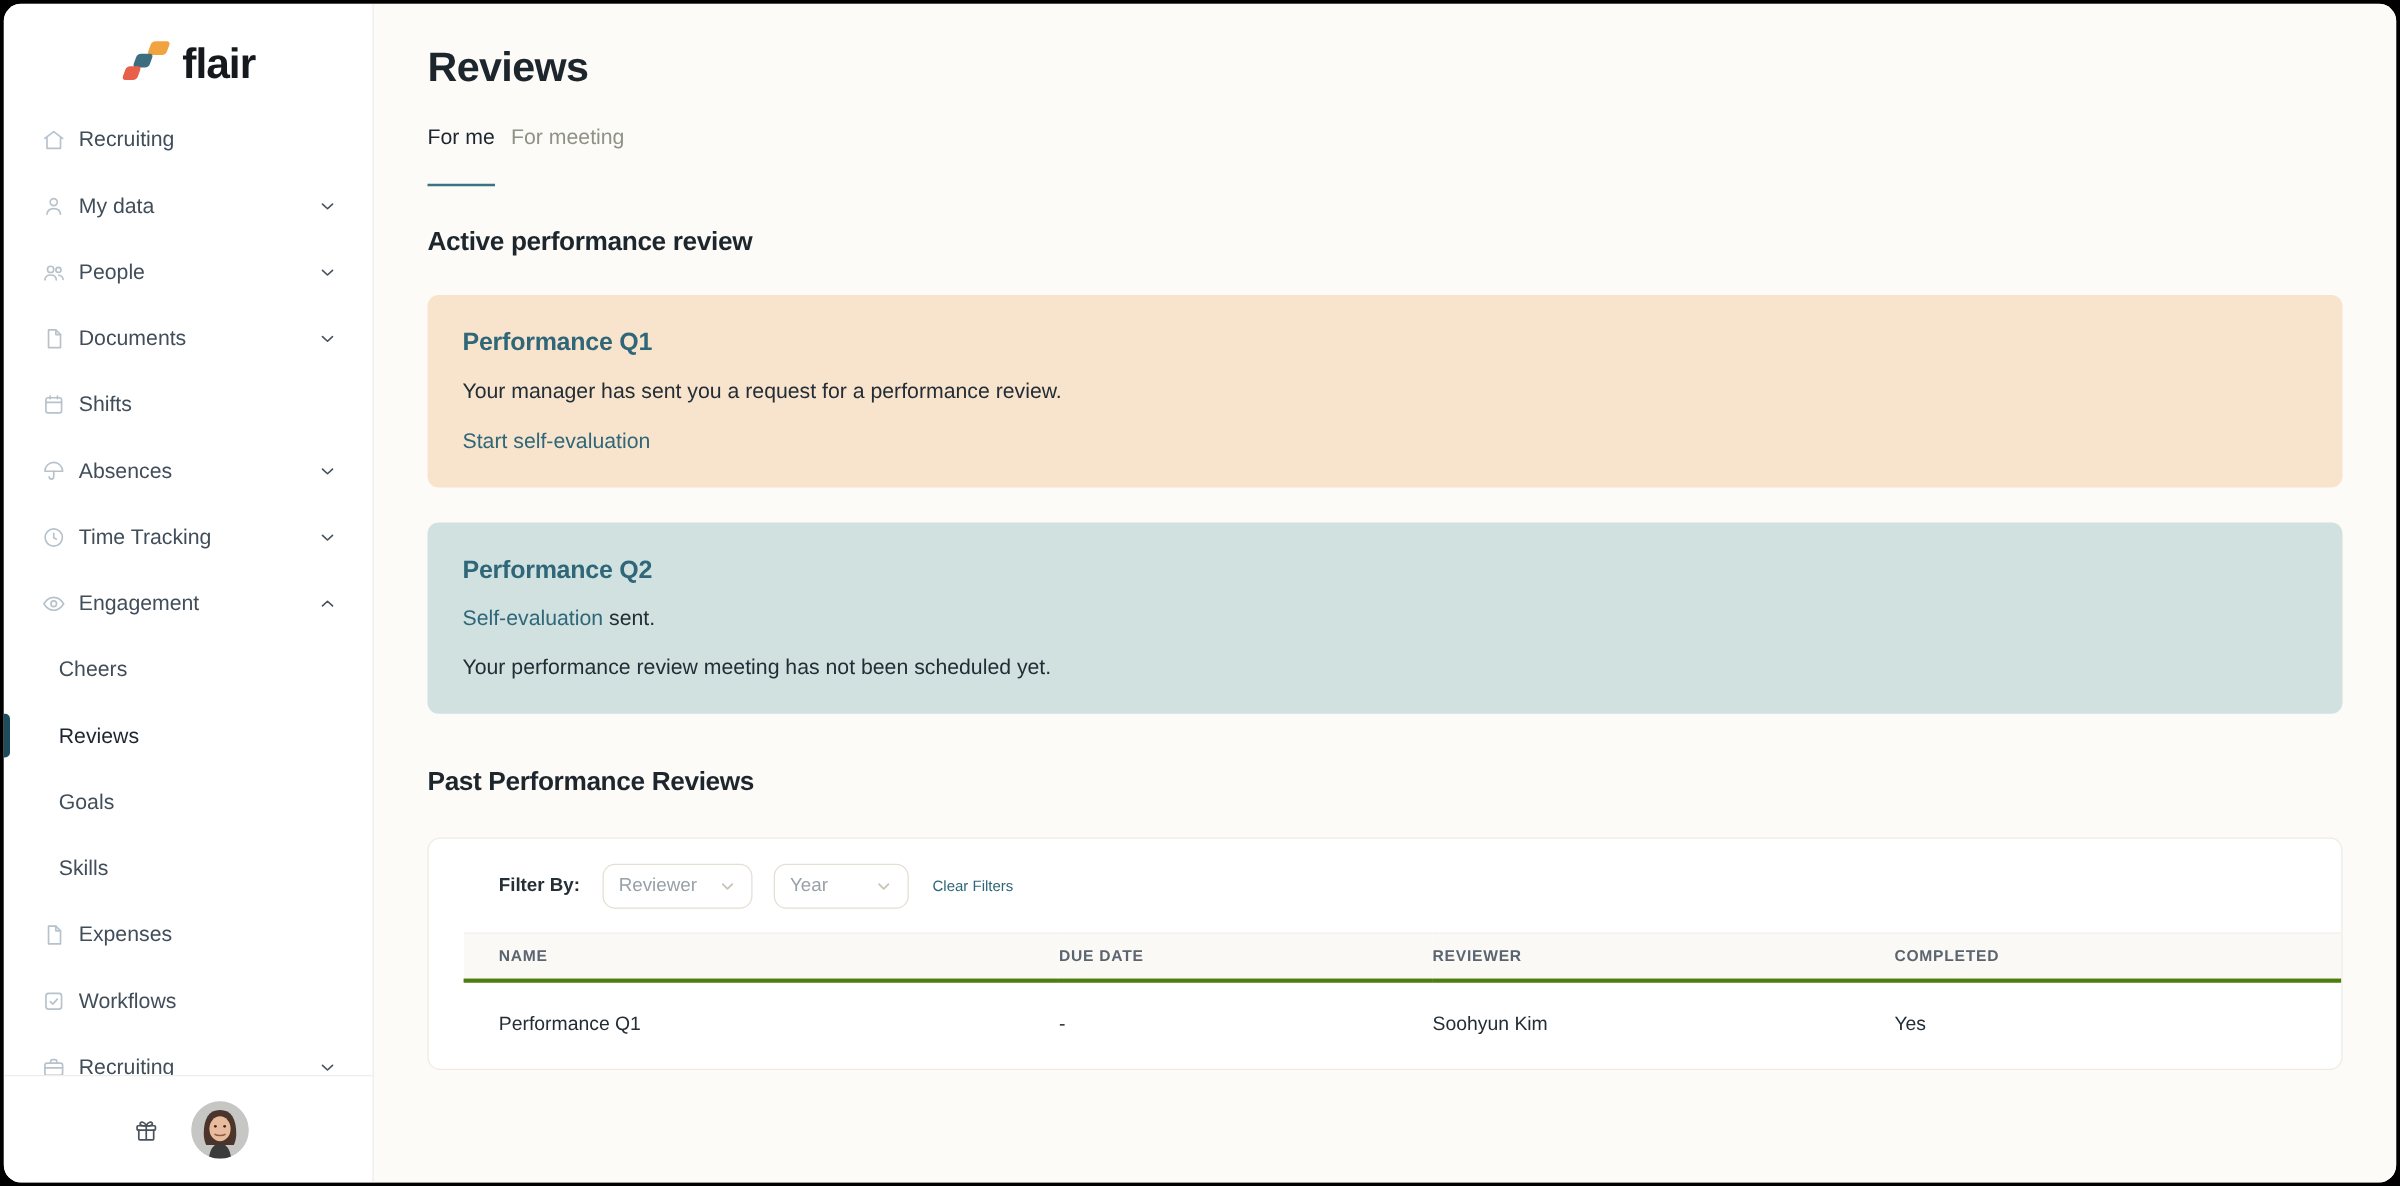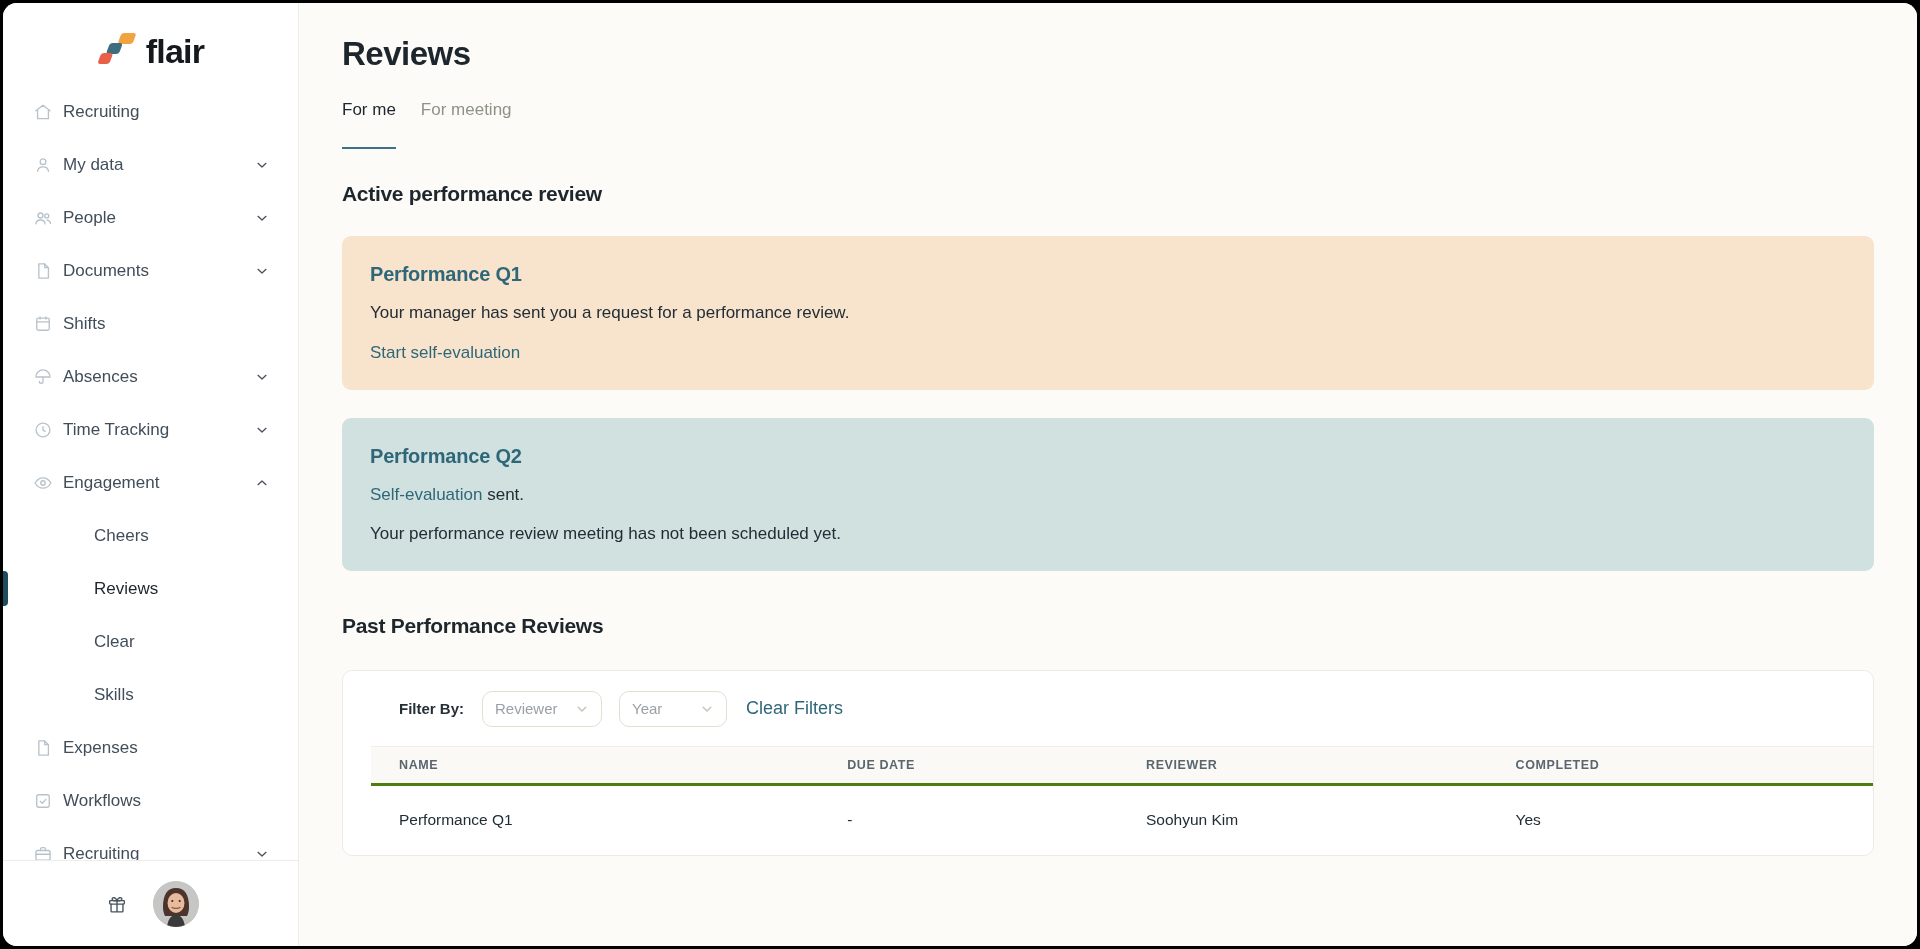--- a/index.html
+++ b/index.html
@@ -15,36 +15,36 @@
   .logo-inner { display:flex; align-items:center; gap:9px; }
   .logo-word { font-size:34px; font-weight:700; color:#15191d; letter-spacing:-0.8px; }
   .nav { flex:1; overflow:hidden; padding-top:14px; }
   .nav-item { height:53px; display:flex; align-items:center; padding:0 28px 0 30px;
     color:#414e5a; font-size:17px; cursor:pointer; position:relative; }
   .nav-item .nicon { width:20px; height:20px; color:#b7c2cb; flex:0 0 20px; }
   .nav-item .nicon svg { width:20px; height:20px; display:block; }
   .nav-item .nlabel { margin-left:10px; }
   .nav-item .chev { margin-left:auto; width:16px; height:16px; color:#49535d; }
   .nav-item .chev svg { width:16px; height:16px; display:block; }
-  .nav-item.sub { padding-left:91px; }
+  .nav-item.sub { padding-left:44px; }
   .nav-item.active { color:#1d262e; }
   .active-bar { position:absolute; left:0; top:9px; width:5px; height:35px;
     background:#1d4d5d; border-radius:0 4px 4px 0; }
   .side-footer { height:86px; border-top:1px solid #efedea; display:flex; align-items:center;
     padding-left:103px; gap:23px; }
   .gift-btn { width:24px; height:24px; color:#49535d; cursor:pointer; background:none; border:none; }
   .gift-btn svg { width:22px; height:22px; display:block; }
   .avatar { width:46px; height:46px; border-radius:50%; overflow:hidden; cursor:pointer;
     background:#c9c9c9; }
   .avatar svg { width:46px; height:46px; display:block; }
 
   
   .main { flex:1; padding:32px 43px 0 43px; background:#fcfbf8; }
   h1.page-title { font-size:33px; font-weight:700; color:#1e262d; letter-spacing:-0.5px; margin-bottom:27px; }
-  .tabs { display:flex; gap:25px; }
+  .tabs { display:flex; gap:13px; }
   .tab { font-size:17px; color:#8e9385; padding-bottom:27px; cursor:pointer; border-bottom:2px solid transparent; }
   .tab.active { color:#1d262e; border-bottom-color:#3b7383; }
   .section-heading { font-size:21px; font-weight:700; color:#1e262d; letter-spacing:-0.3px; }
   .h-active { margin-top:33px; margin-bottom:30px; }
   .card { border-radius:9px; padding:27px 28px; }
   .card-peach { background:#f8e4cd; }
   .card-teal { background:#d0e1e0; margin-top:28px; }
   .card-title { font-size:20px; font-weight:700; color:#2f6779; letter-spacing:-0.2px; }
   .card-body { font-size:17px; color:#222d35; margin-top:17px; }
   .card-link { font-size:17px; color:#2f6779; margin-top:20px; display:inline-block; cursor:pointer; text-decoration:none; }
@@ -54,21 +54,21 @@
   .table-card { background:#ffffff; border:1px solid #eeebe5; border-radius:10px; overflow:hidden;padding-left:28px; }
   .filter-row { display:flex; align-items:center; padding:20px 28px; height:75px; }
   .filter-label { font-size:15px; font-weight:700; color:#252f36; }
   .select { display:flex; align-items:center; justify-content:space-between; border:1px solid #e4ded3;
     border-radius:10px; height:36px; padding:0 12px; color:#99a0a7; font-size:15px;
     background:#fff; cursor:pointer; }
   .select-reviewer { width:120px; margin-left:18px; }
   .select-year { width:108px; margin-left:17px; }
   .select .schev { width:14px; height:14px; color:#c8c2b7; }
   .select .schev svg { width:14px; height:14px; display:block; }
-  .clear-link { font-size:18px; color:#2f6779; margin-left:19px; cursor:pointer; text-decoration:none; }
+  .clear-link { font-size:12px; color:#2f6779; margin-left:19px; cursor:pointer; text-decoration:none; }
 
   table.reviews { width:100%; border-collapse:collapse; }
   table.reviews thead tr { background:#faf9f6; border-top:1px solid #f1eee9; border-bottom:3px solid #4d7c0f; }
   table.reviews th { text-align:left; font-size:12.5px; font-weight:700; color:#5b6570;
     letter-spacing:0.6px; height:38px; text-transform:uppercase; }
   table.reviews td { height:70px; font-size:15.5px; color:#222d35; }
   .col1 { width:31.7%; padding-left:28px; }
   .col2 { width:19.9%; }
   .col3 { width:24.6%; }
   .col4 { width:23.8%; }
@@ -211,21 +211,21 @@
       <div class="nav-item sub">
         <span class="nlabel" style="margin-left:0;">Cheers</span>
       </div>
 
       <div class="nav-item sub active">
         <span class="active-bar"></span>
         <span class="nlabel" style="margin-left:0;">Reviews</span>
       </div>
 
       <div class="nav-item sub">
-        <span class="nlabel" style="margin-left:0;">Clear</span>
+        <span class="nlabel" style="margin-left:0;">Goals</span>
       </div>
 
       <div class="nav-item sub">
         <span class="nlabel" style="margin-left:0;">Skills</span>
       </div>
 
       <div class="nav-item">
         <span class="nicon">
           <svg viewBox="0 0 24 24" fill="none" stroke="currentColor" stroke-width="1.6" stroke-linecap="round" stroke-linejoin="round">
               <path d="M7 3.5h7l4.5 4.5v12.5H7z"></path>

